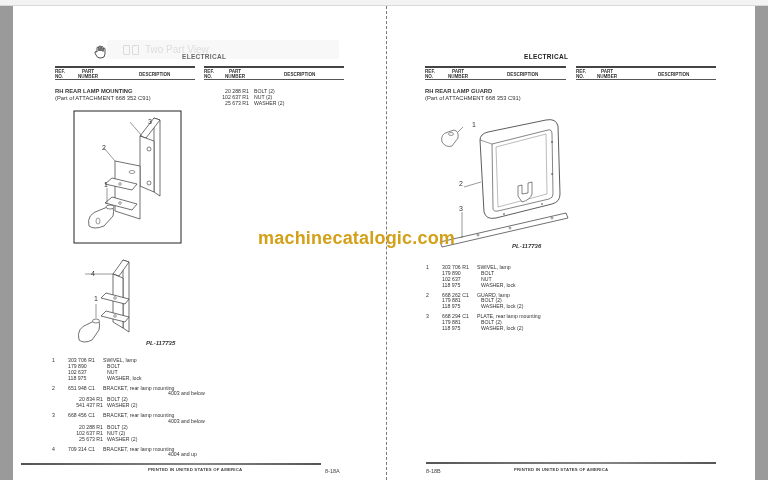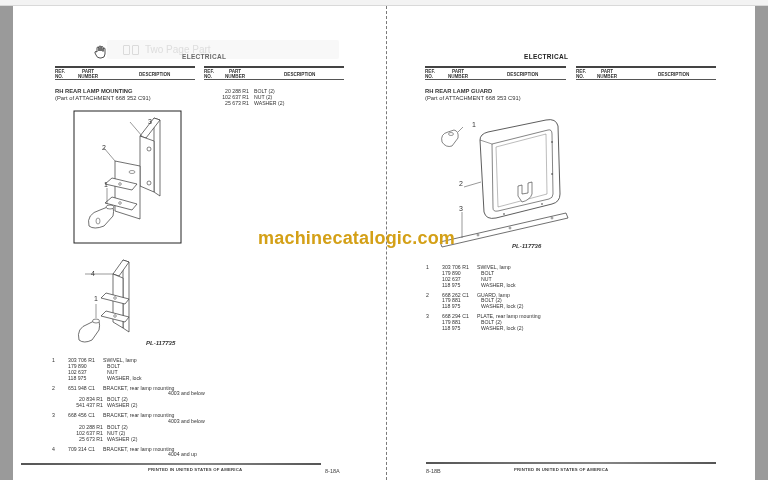--- a/index.html
+++ b/index.html
@@ -300,16 +300,16 @@
 
 <svg class="hand" viewBox="0 0 14 14">
   <path d="M4,7 L4,3 Q4,2 5,2 Q6,2 6,3 L6,6 L6,2 Q6,1 7,1 Q8,1 8,2 L8,6 L8,2.5 Q8,1.5 9,1.5 Q10,1.5 10,2.5 L10,6.5 L10,4 Q10,3 11,3 Q12,3 12,4 L12,9 Q12,13 8,13 L7,13 Q4,13 3,10 L2,8 Q1.5,6.5 3,6.5 Z" fill="#fff" stroke="#222" stroke-width="0.8"></path>
 </svg>
 
 <div class="tpv">
   <span class="tpv-icon">
       <span></span>
       <span></span>
     </span>
-  <span class="tpv-text">Two Page Part</span>
+  <span class="tpv-text">Two Part View</span>
 </div>
 
 <div class="watermark">machinecatalogic.com</div>
 
 </body></html>

